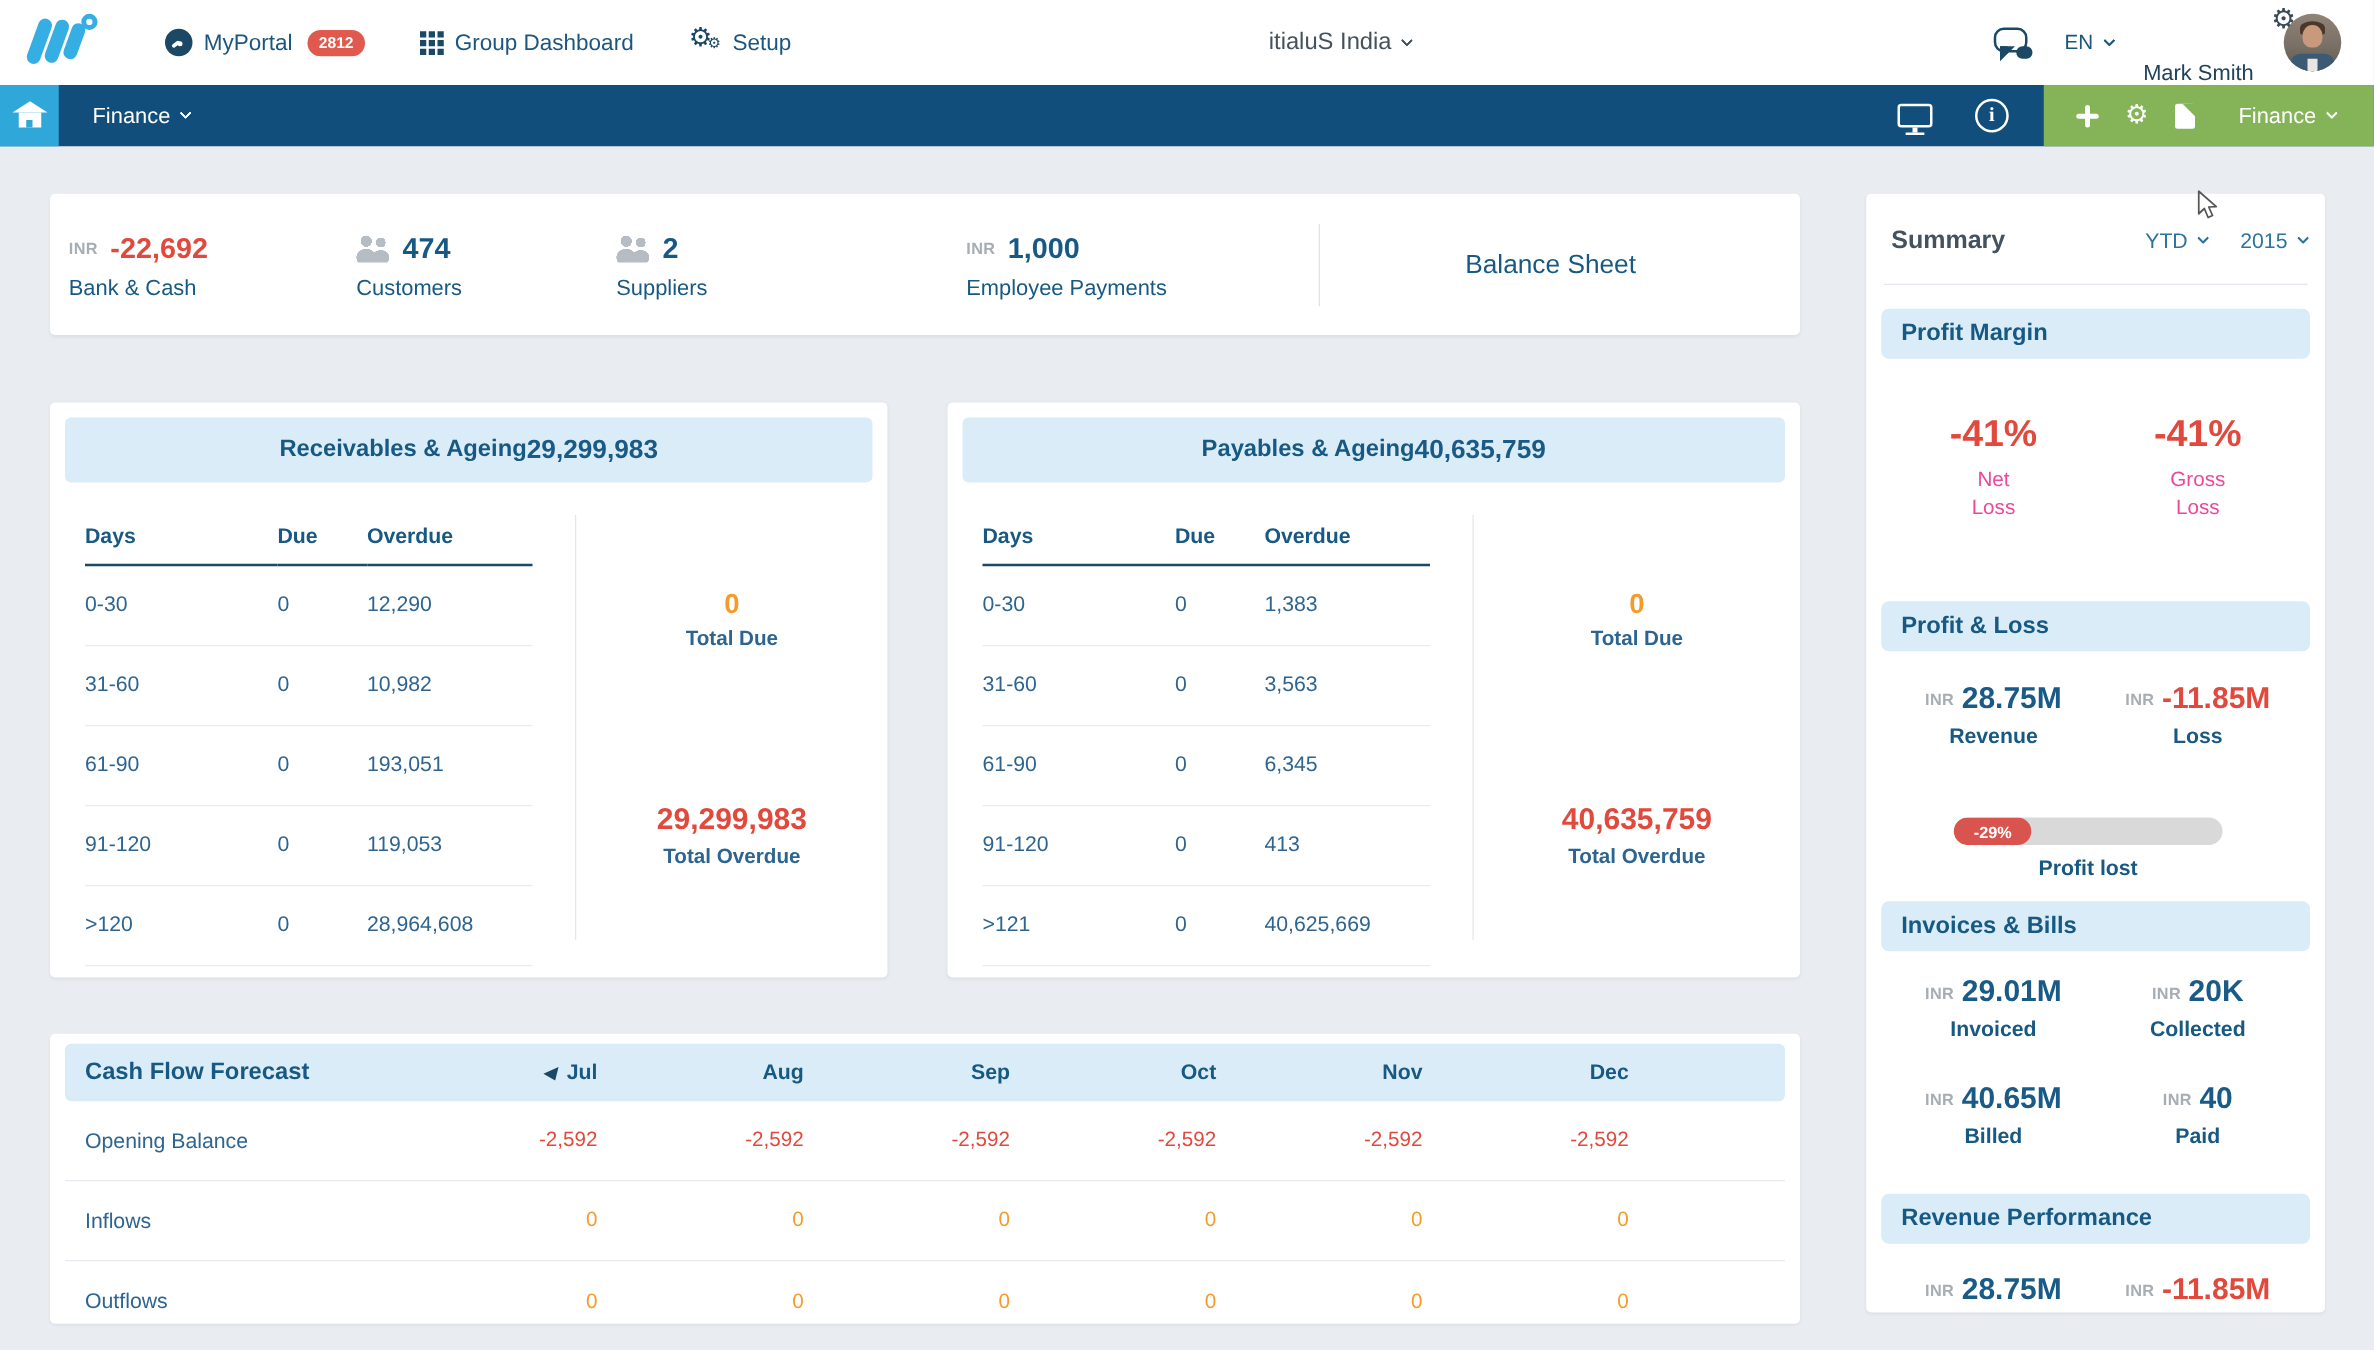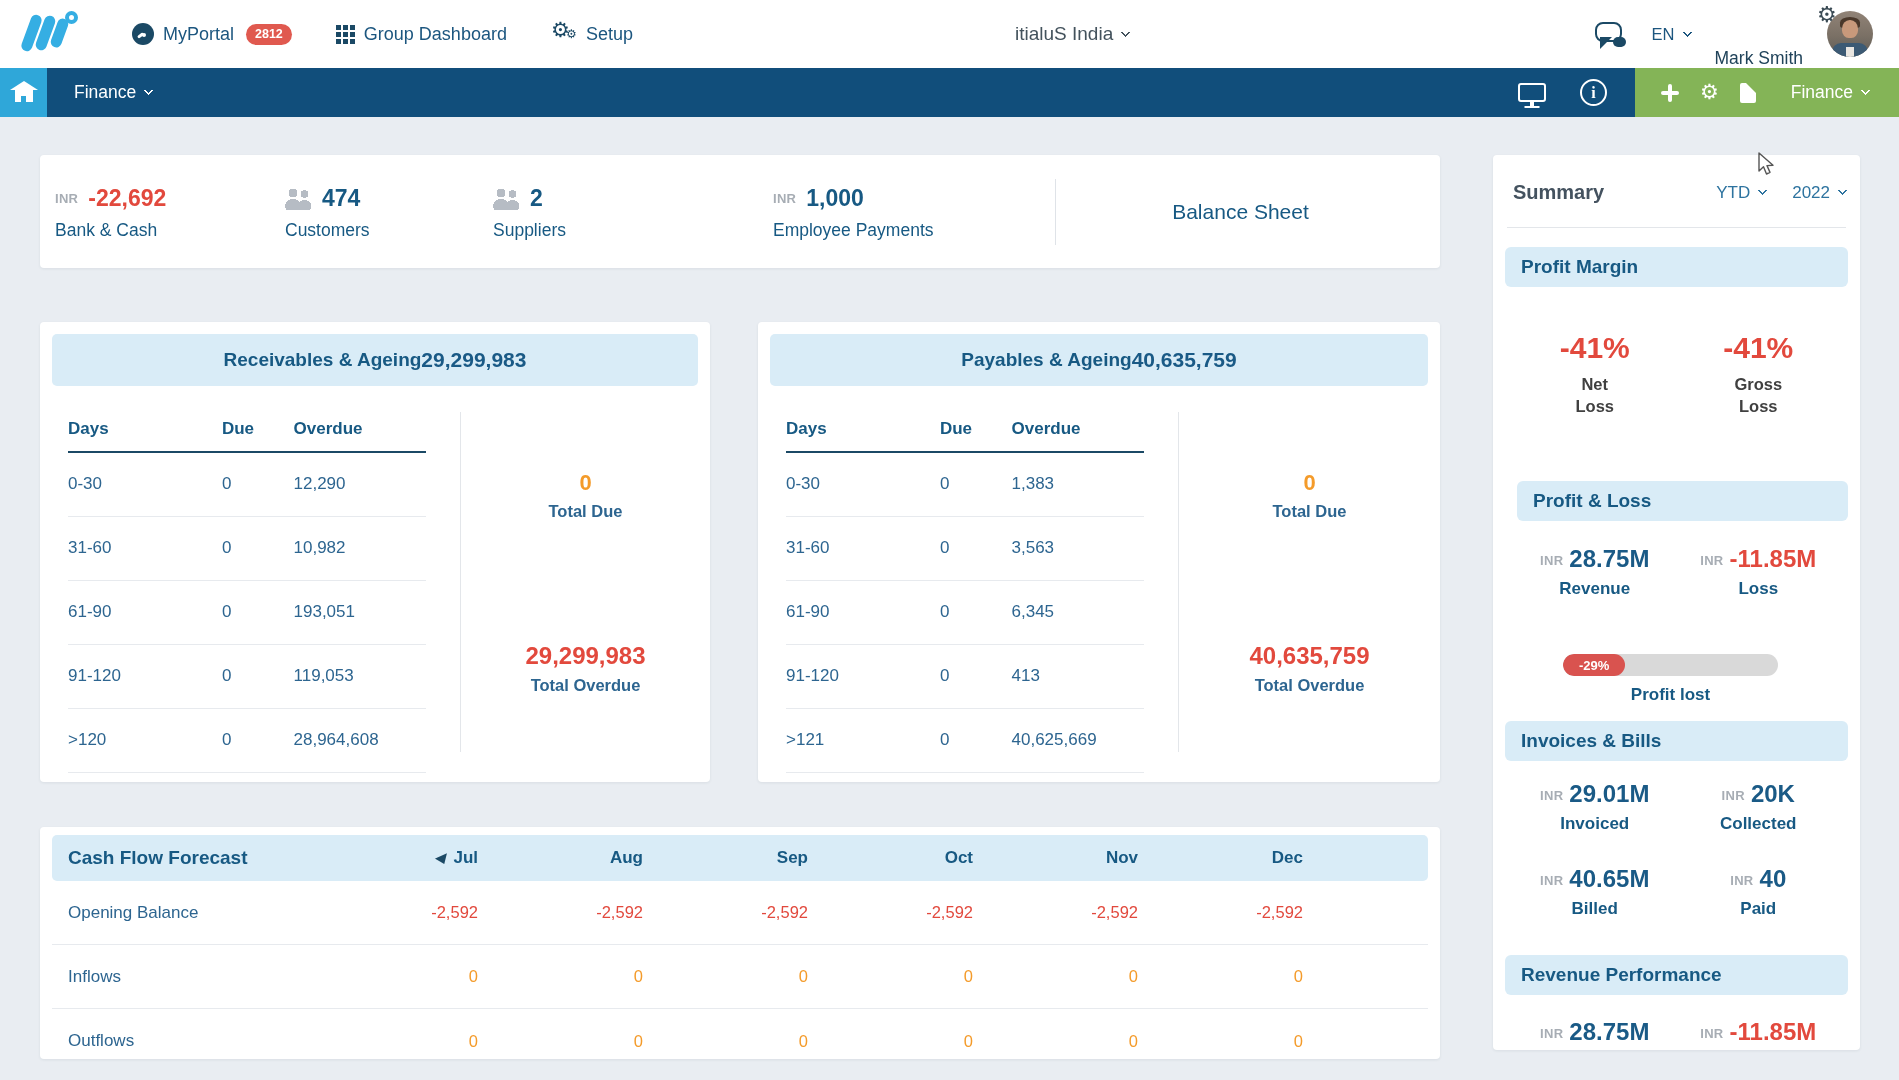--- a/index.html
+++ b/index.html
@@ -125,26 +125,26 @@
   .cf-label { font-size:17px; color:#2d6590; }
   .cf-val { text-align:right; font-size:16.5px; }
 
   
   .summary-card { left:1493px; top:38px; width:367px; height:895px; overflow:hidden; }
   .s-head { position:absolute; top:26px; left:20px; right:14px; display:flex; align-items:center; }
   .s-title { font-size:20px; font-weight:700; color:#44525f; flex:1; }
   .s-dd { display:flex; align-items:center; color:#2d739f; font-size:17px; cursor:pointer; margin-left:26px; }
   .s-divider { position:absolute; top:72px; left:14px; right:14px; height:1px; background:#e3e6ea; }
   .sec-bar { position:absolute; left:12px; right:12px; height:40px; background:#d9ecf7; border-radius:6px; display:flex; align-items:center; padding-left:16px; font-size:19px; font-weight:700; color:#175983; }
-  .pm-bar { top:92px; } .pl-bar { top:326px;margin-left:12px; } .ib-bar { top:566px; } .rp-bar { top:800px; }
+  .pm-bar { top:92px; } .pl-bar { top:326px; } .ib-bar { top:566px; } .rp-bar { top:800px; }
   .two-col { position:absolute; left:20px; right:20px; display:flex; text-align:center; }
   .two-col > div { flex:1; }
   .pm-grid { top:176px; }
   .pm-value { font-size:30px; font-weight:700; color:#e2493d; }
-  .pm-label { margin-top:8px; font-size:16.5px; font-weight:700; color:#404040; line-height:1.35; }
+  .pm-label { margin-top:8px; font-size:16.5px; font-weight:400; color:#ec4899; line-height:1.35; }
   .pl-grid { top:390px; } .ib-row1 { top:625px; } .ib-row2 { top:710px; } .rp-grid { top:863px; }
   .kpi-v { font-size:24px; font-weight:700; color:#1a5a86; }
   .kpi-l { margin-top:6px; font-size:17px; font-weight:700; color:#175983; }
   .kpi .cur { margin-right:6px; position:relative; top:-2px; }
   .progress-wrap { position:absolute; top:499px; left:70px; width:215px; }
   .progress-track { height:22px; background:#d9d9d9; border-radius:11px; overflow:hidden; }
   .progress-fill { height:100%; background:#d9534f; border-radius:11px; color:#fff; font-size:13px; font-weight:700; display:flex; align-items:center; justify-content:center; }
   .progress-label { margin-top:9px; text-align:center; font-size:17px; font-weight:700; color:#175983; }
 
   .cursor-svg { position:absolute; left:1756px; top:152px; z-index:9; pointer-events:none; }
@@ -418,21 +418,21 @@
     </section>
 
     <aside class="card summary-card">
       <div class="s-head">
         <span class="s-title">Summary</span>
         <span class="s-dd">
           <span>YTD</span>
           <i class="chev"></i>
         </span>
         <span class="s-dd">
-          <span>2022</span>
+          <span>2015</span>
           <i class="chev"></i>
         </span>
       </div>
       <div class="s-divider"></div>
 
       <div class="sec-bar pm-bar">Profit Margin</div>
       <div class="two-col pm-grid">
         <div>
           <div class="pm-value">-41%</div>
           <div class="pm-label">

